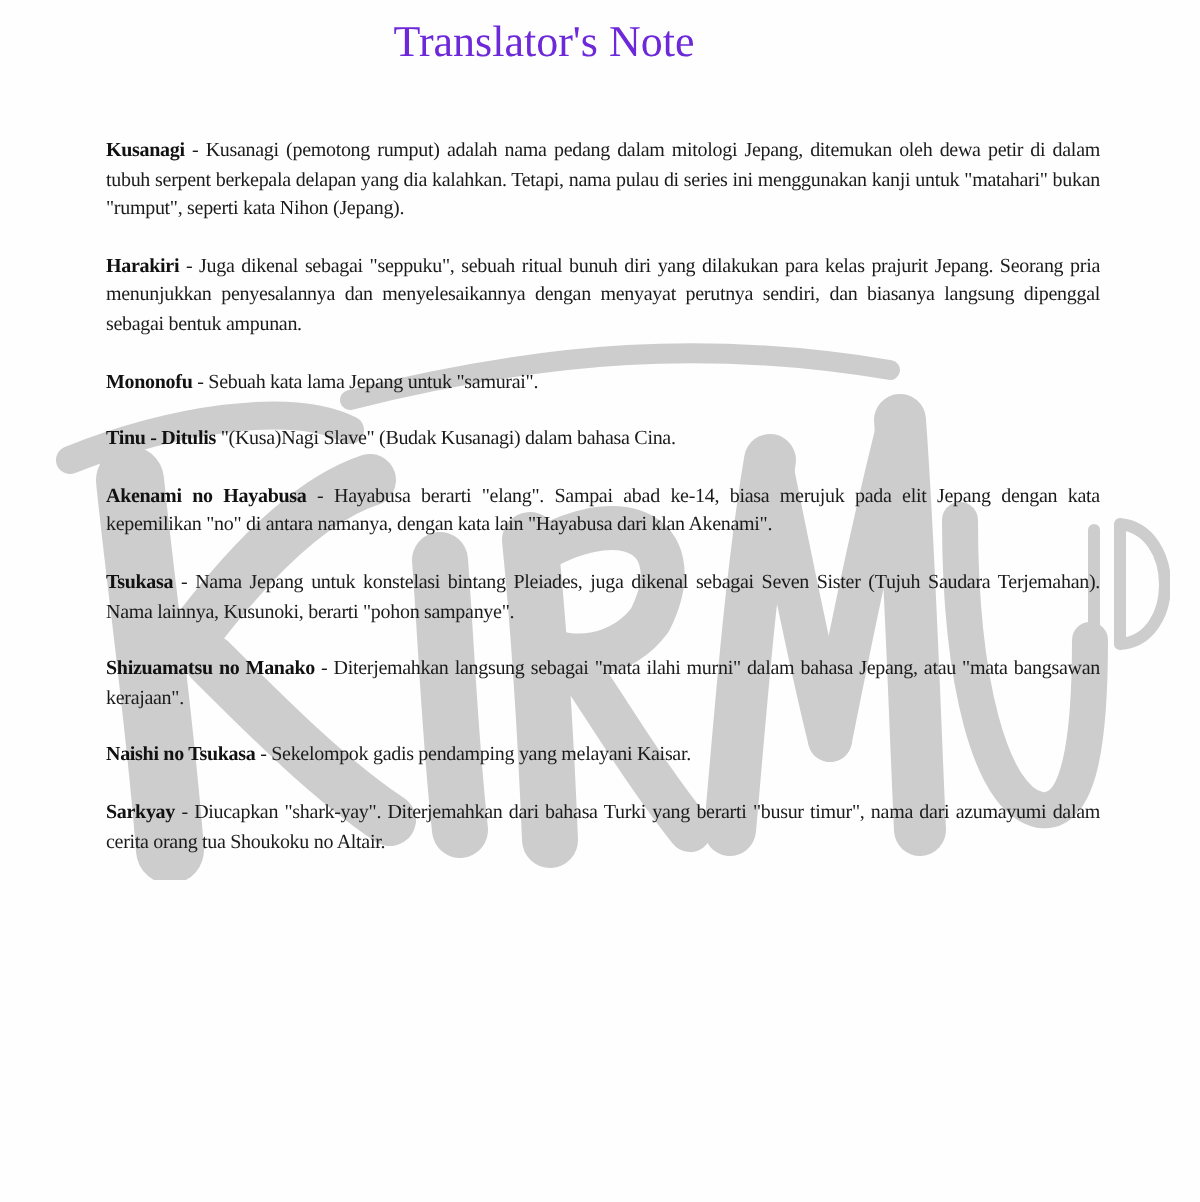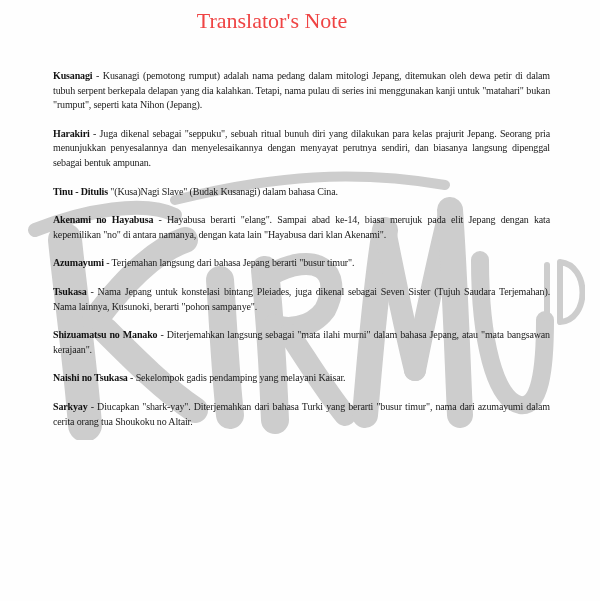--- a/index.html
+++ b/index.html
@@ -31,21 +31,21 @@
       z-index: 0;
     }
     .title {
       position: absolute;
       top: 8px;
       left: 0;
       width: 544px;
       text-align: center;
       font-family: "Liberation Serif", "DejaVu Serif", serif;
       font-size: 22px;
-      color: #ef4444;
+      color: #6d28d9;
       z-index: 2;
     }
     .notes {
       position: absolute;
       left: 53px;
       top: 69px;
       width: 497px;
       z-index: 2;
       font-family: Liberation Serif, serif;
       font-size: 10px;
@@ -95,26 +95,26 @@
     </g>
   </svg>
 
   <div class="title">Translator's Note</div>
 
   <div class="notes">
     <p class="entry"><span class="term">Kusanagi</span><span> - </span><span>Kusanagi (pemotong rumput) adalah nama pedang dalam mitologi Jepang, ditemukan oleh dewa petir di dalam tubuh serpent berkepala delapan yang dia kalahkan. Tetapi, nama pulau di series ini menggunakan kanji untuk "matahari" bukan "rumput", seperti kata Nihon (Jepang).</span></p>
 
     <p class="entry"><span class="term">Harakiri</span><span> - </span><span>Juga dikenal sebagai "seppuku", sebuah ritual bunuh diri yang dilakukan para kelas prajurit Jepang. Seorang pria menunjukkan penyesalannya dan menyelesaikannya dengan menyayat perutnya sendiri, dan biasanya langsung dipenggal sebagai bentuk ampunan.</span></p>
 
+    <p class="entry"><span class="term">Mononofu</span><span> - </span><span>Sebuah kata lama Jepang untuk "samurai".</span></p>
 
     <p class="entry"><span class="term">Tinu - Ditulis</span><span> </span><span>"(Kusa)Nagi Slave" (Budak Kusanagi) dalam bahasa Cina.</span></p>
 
     <p class="entry"><span class="term">Akenami no Hayabusa</span><span> - </span><span>Hayabusa berarti "elang". Sampai abad ke-14, biasa merujuk pada elit Jepang dengan kata kepemilikan "no" di antara namanya, dengan kata lain "Hayabusa dari klan Akenami".</span></p>
 
-    <p class="entry"><span class="term">Azumayumi</span><span> - </span><span>Terjemahan langsung dari bahasa Jepang berarti "busur timur".</span></p>
 
     <p class="entry"><span class="term">Tsukasa</span><span> - </span><span>Nama Jepang untuk konstelasi bintang Pleiades, juga dikenal sebagai Seven Sister (Tujuh Saudara Terjemahan). Nama lainnya, Kusunoki, berarti "pohon sampanye".</span></p>
 
     <p class="entry"><span class="term">Shizuamatsu no Manako</span><span> - </span><span>Diterjemahkan langsung sebagai "mata ilahi murni" dalam bahasa Jepang, atau "mata bangsawan kerajaan".</span></p>
 
     <p class="entry"><span class="term">Naishi no Tsukasa</span><span> - </span><span>Sekelompok gadis pendamping yang melayani Kaisar.</span></p>
 
     <p class="entry"><span class="term">Sarkyay</span><span> - </span><span>Diucapkan "shark-yay". Diterjemahkan dari bahasa Turki yang berarti "busur timur", nama dari azumayumi dalam cerita orang tua Shoukoku no Altair.</span></p>
 
   </div>

